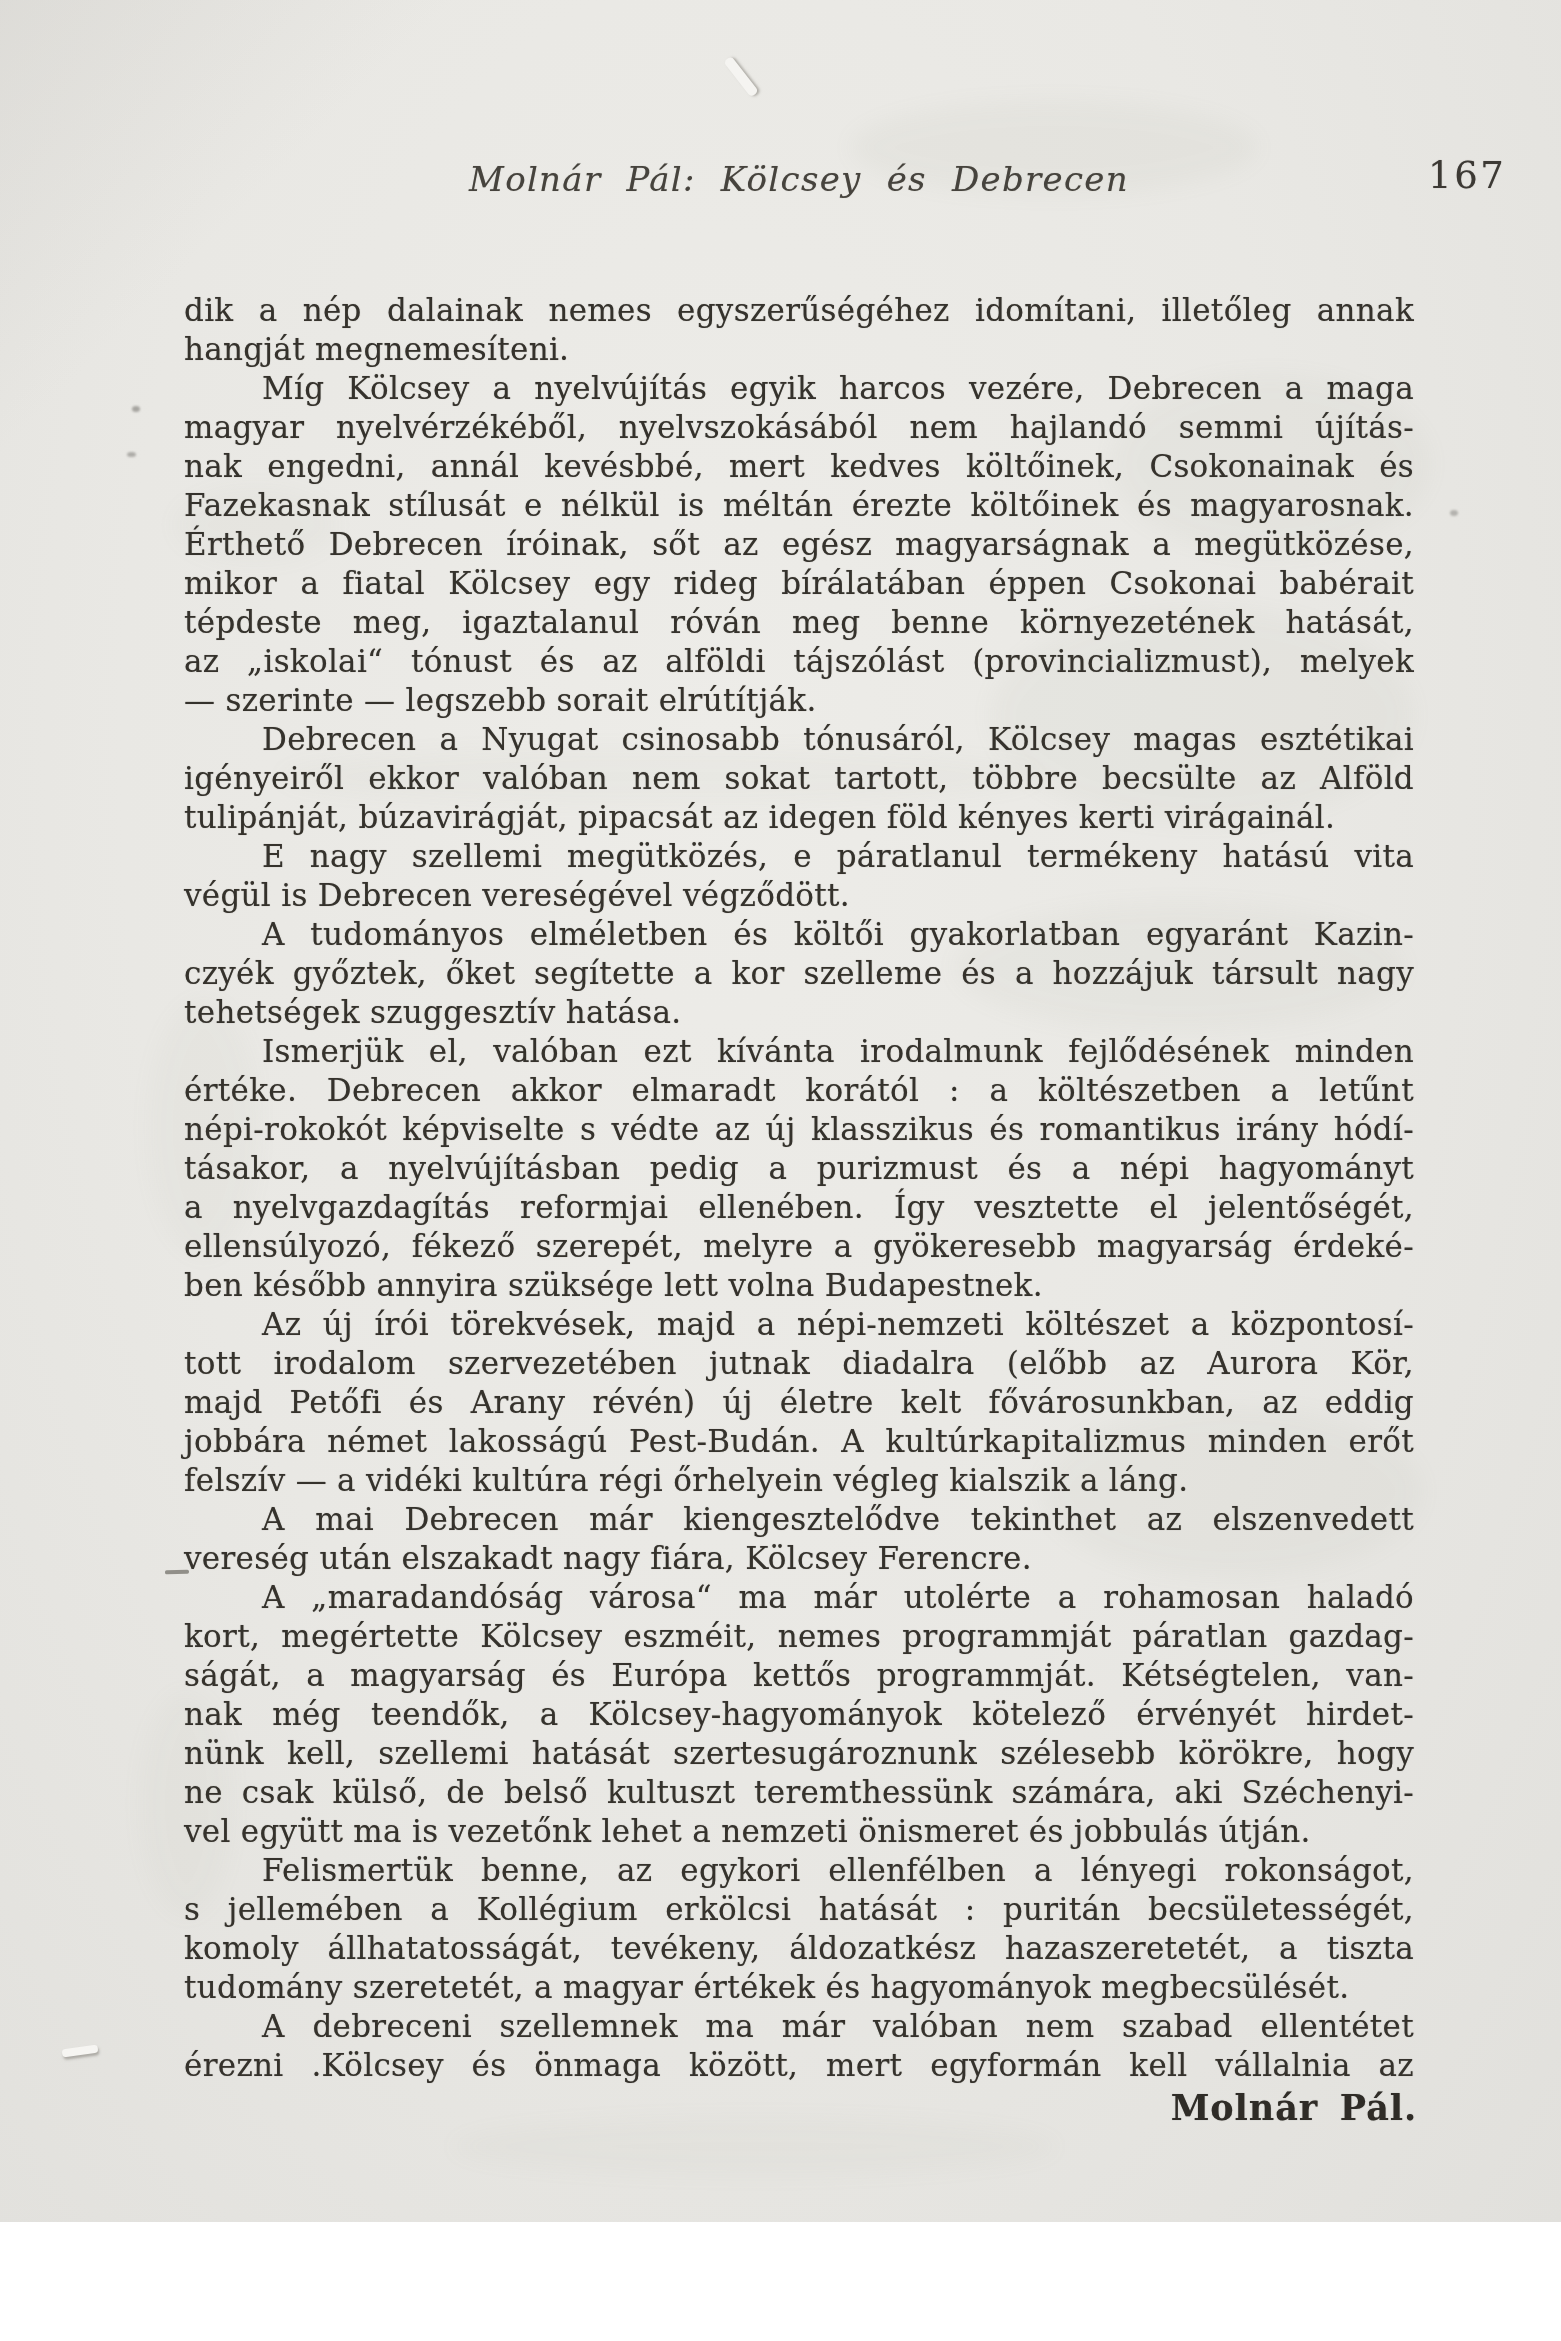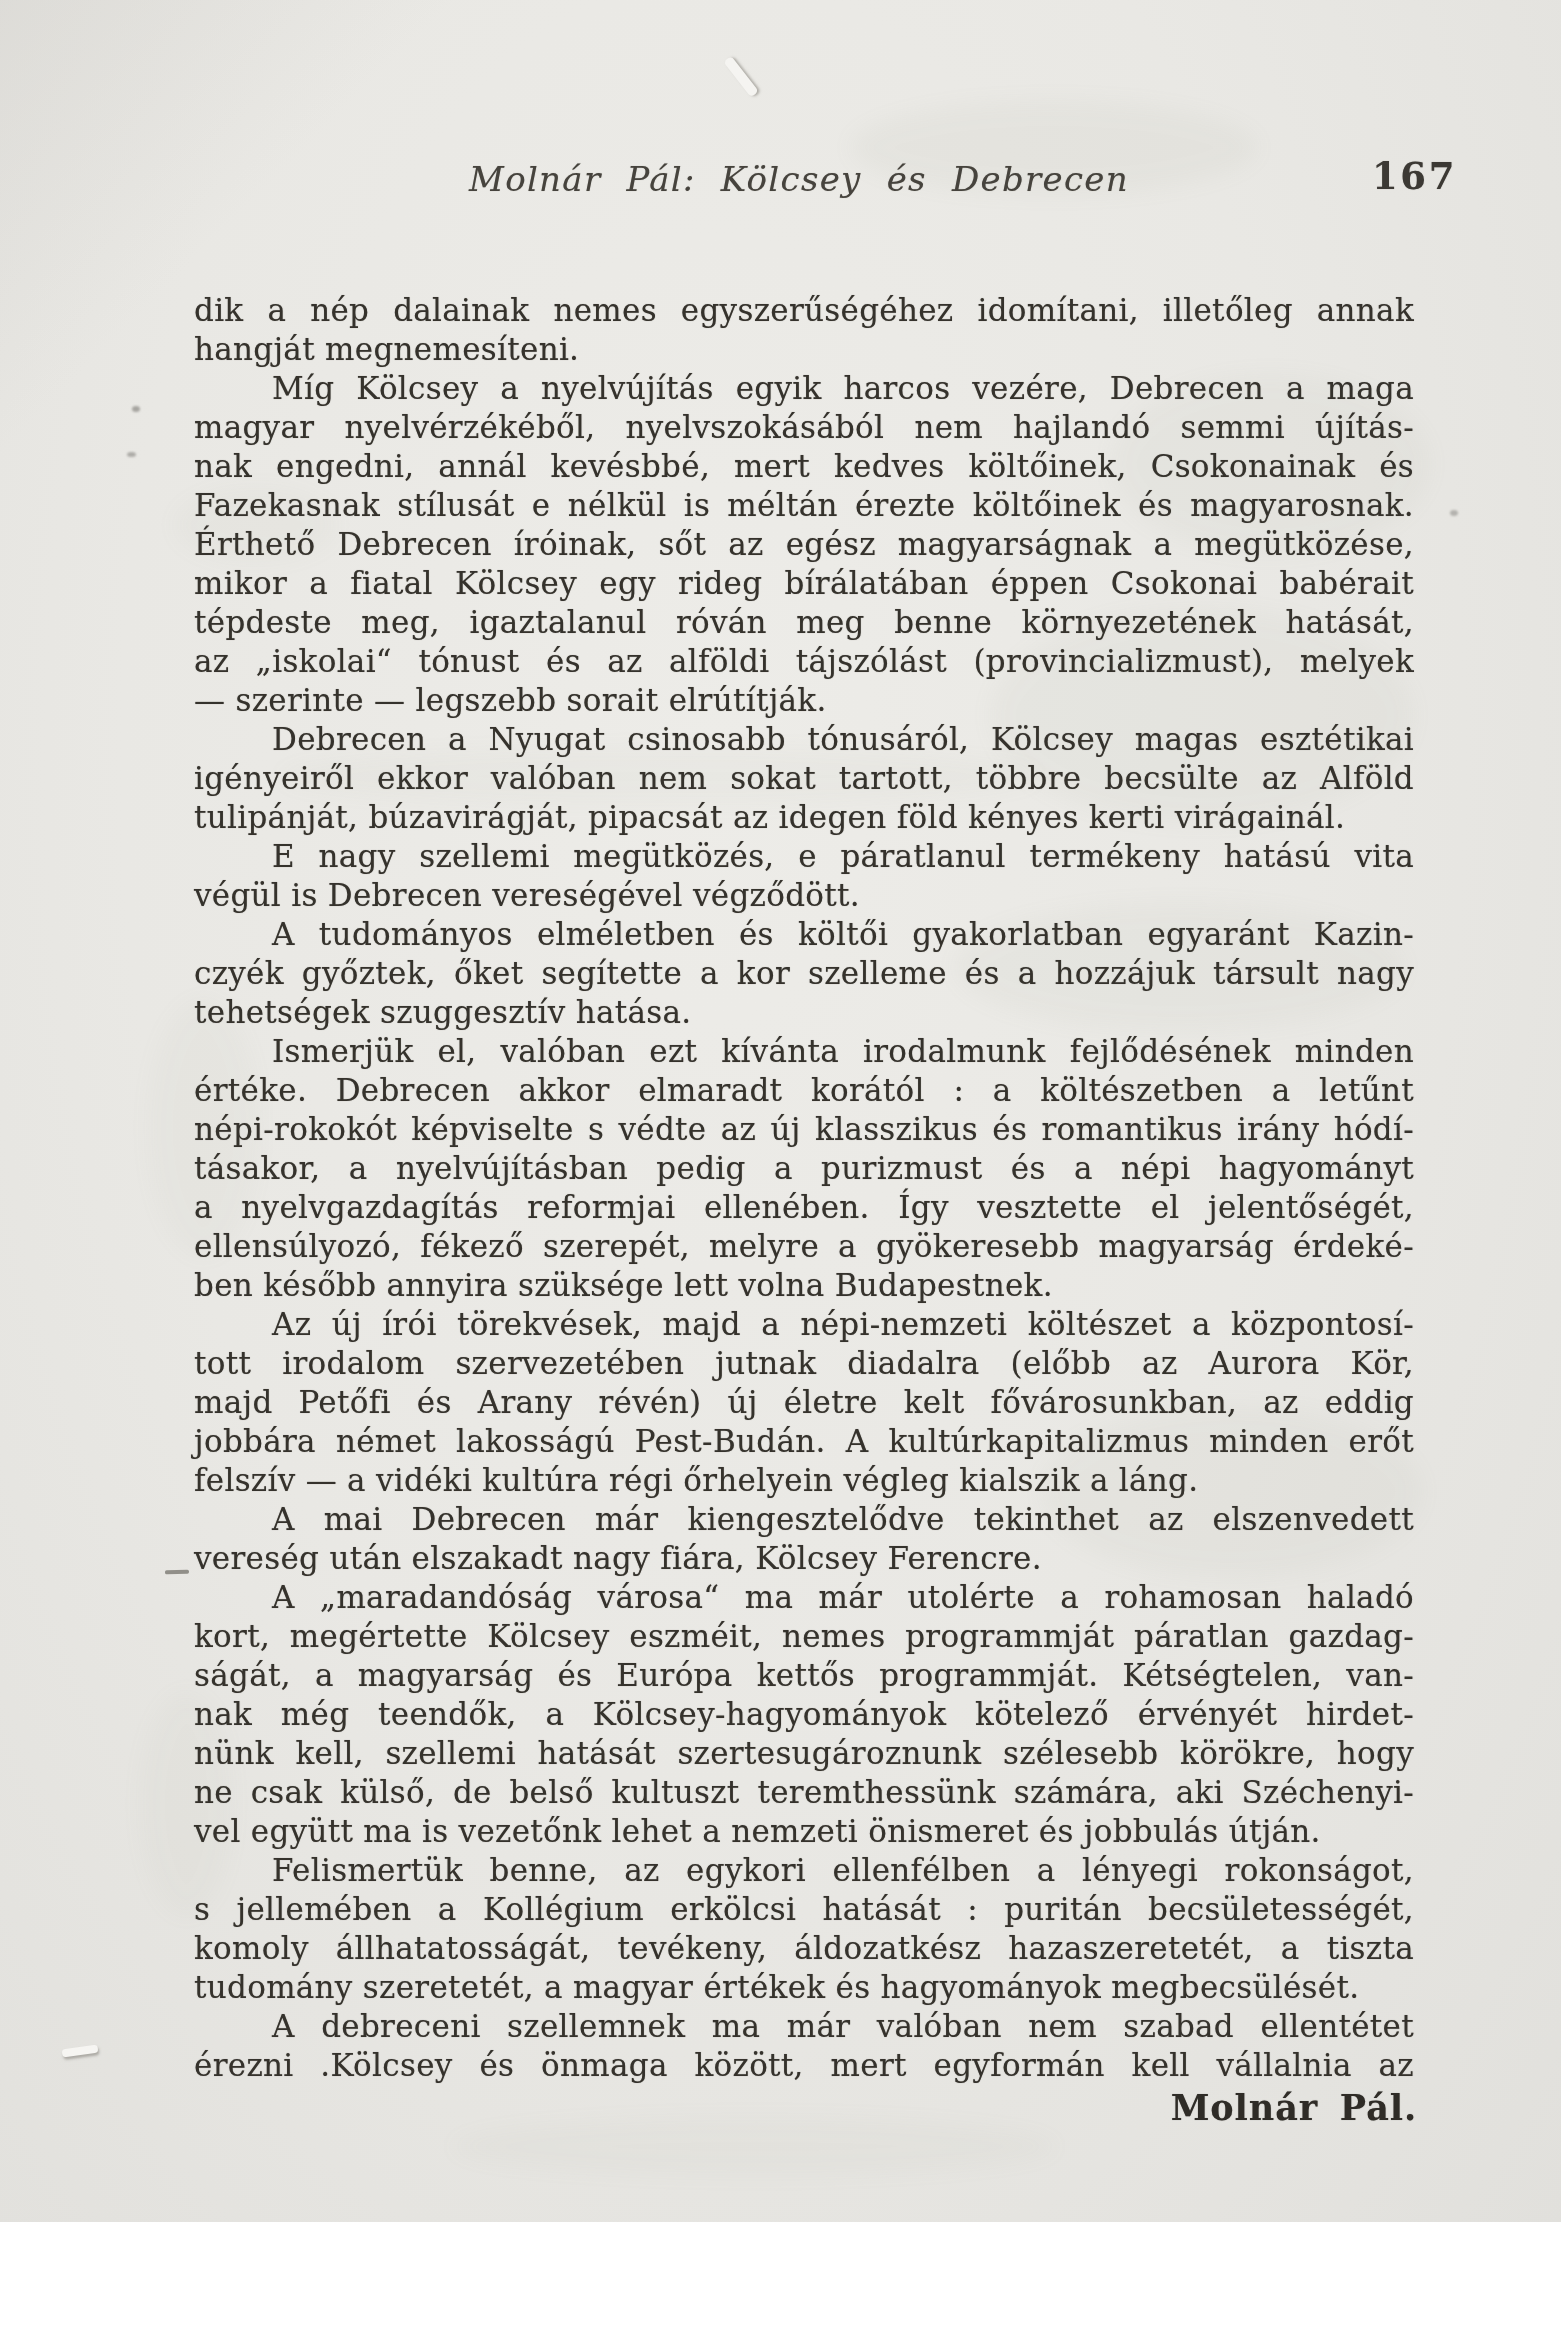--- a/index.html
+++ b/index.html
@@ -20,38 +20,38 @@
     text-align: center;
     font-style: italic;
     font-size: 34px;
     color: #46433d;
     letter-spacing: 1.3px;
     word-spacing: 13px;
     text-shadow: 0 0 0.9px rgba(70,67,61,0.4);
   }
   .page-number {
     position: absolute;
-    left: 1372px; top: 154px;
+    left: 1428px; top: 154px;
     font-size: 37px;
-    font-weight: bold;
+    font-weight: normal;
     color: #3c3934;
     letter-spacing: 2.6px;
     text-shadow: 0 0 0.9px rgba(60,57,52,0.4);
   }
   
   .text-block {
     position: absolute;
     left: 184px; top: 291px; width: 1230px;
     font-size: 31px;
     line-height: 39px;
     color: #35322c;
     letter-spacing: 0.3px;
     text-shadow: 0 0 0.9px rgba(53,50,44,0.45);
   }
-  .ln { text-align: justify; text-align-last: justify; margin-left: 10px; }
+  .ln { text-align: justify; text-align-last: justify; }
   .ln.last { text-align-last: left; }
   .ln.indent { text-indent: 78px; }
   .signature {
     position: absolute;
     left: 184px; top: 2087px; width: 1233px;
     text-align: right;
     font-size: 35px;
     font-weight: bold;
     color: #2f2c27;
     letter-spacing: 0.9px;

